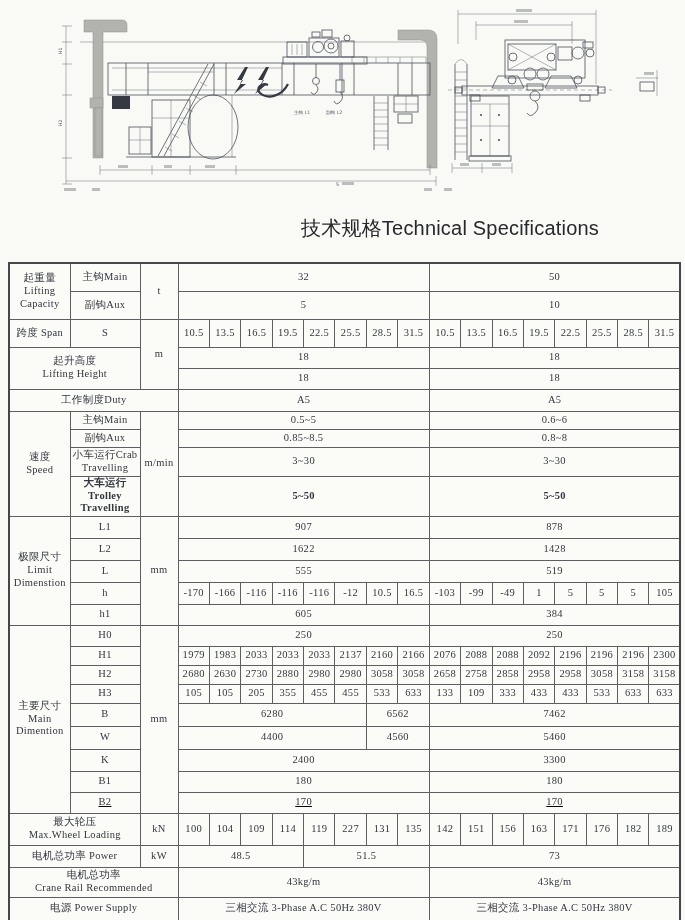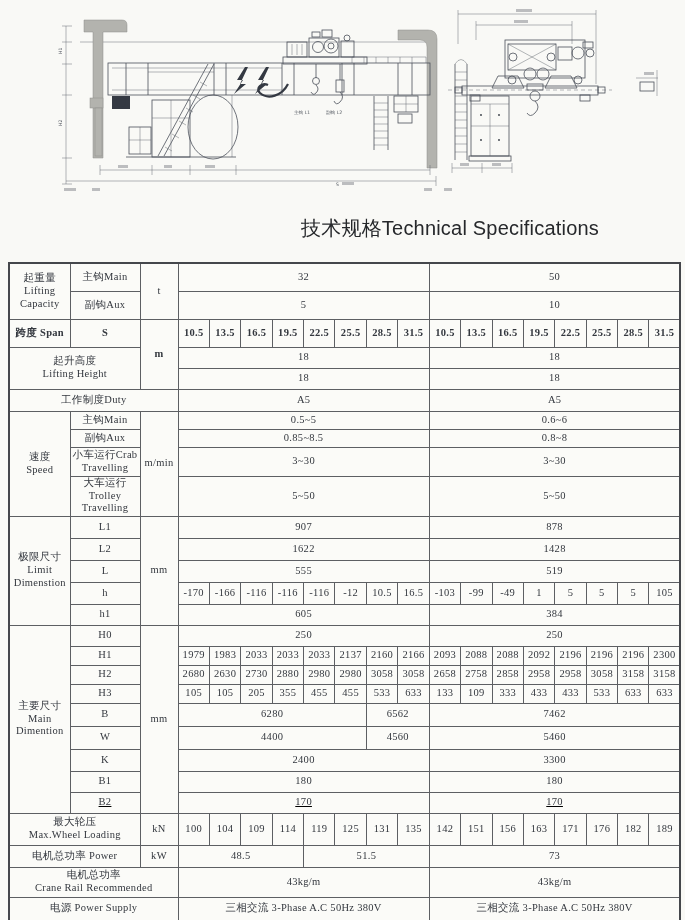--- a/index.html
+++ b/index.html
@@ -271,21 +271,21 @@
           <td>主钩Main</td>
           <td rowspan="2">t</td>
           <td colspan="8">32</td>
           <td colspan="8">50</td>
         </tr>
         <tr style="height: 28px;">
           <td>副钩Aux</td>
           <td colspan="8">5</td>
           <td colspan="8">10</td>
         </tr>
-        <tr style="height: 28px; font-weight: bold;">
+        <tr style="height: 28px;">
           <td>跨度 Span</td>
           <td>S</td>
           <td rowspan="3">m</td>
           <td>10.5</td>
           <td>13.5</td>
           <td>16.5</td>
           <td>19.5</td>
           <td>22.5</td>
           <td>25.5</td>
           <td>28.5</td>
@@ -326,21 +326,21 @@
           <td>副钩Aux</td>
           <td colspan="8">0.85~8.5</td>
           <td colspan="8">0.8~8</td>
         </tr>
         <tr style="height: 29px;">
           <td>小车运行Crab
 Travelling</td>
           <td colspan="8">3~30</td>
           <td colspan="8">3~30</td>
         </tr>
-        <tr style="height: 40px;">
+        <tr style="height: 40px; font-weight: bold;">
           <td>大车运行
 Trolley
 Travelling</td>
           <td colspan="8">5~50</td>
           <td colspan="8">5~50</td>
         </tr>
         <tr style="height: 22px;">
           <td rowspan="5">极限尺寸
 Limit
 Dimenstion</td>
@@ -395,21 +395,21 @@
         <tr style="height: 19px;">
           <td>H1</td>
           <td>1979</td>
           <td>1983</td>
           <td>2033</td>
           <td>2033</td>
           <td>2033</td>
           <td>2137</td>
           <td>2160</td>
           <td>2166</td>
-          <td>2093</td>
+          <td>2076</td>
           <td>2088</td>
           <td>2088</td>
           <td>2092</td>
           <td>2196</td>
           <td>2196</td>
           <td>2196</td>
           <td>2300</td>
         </tr>
         <tr style="height: 19px;">
           <td>H2</td>
@@ -478,21 +478,21 @@
         </tr>
         <tr style="height: 32px;">
           <td colspan="2">最大轮压
 Max.Wheel Loading</td>
           <td>kN</td>
           <td>100</td>
           <td>104</td>
           <td>109</td>
           <td>114</td>
           <td>119</td>
-          <td>125</td>
+          <td>227</td>
           <td>131</td>
           <td>135</td>
           <td>142</td>
           <td>151</td>
           <td>156</td>
           <td>163</td>
           <td>171</td>
           <td>176</td>
           <td>182</td>
           <td>189</td>

